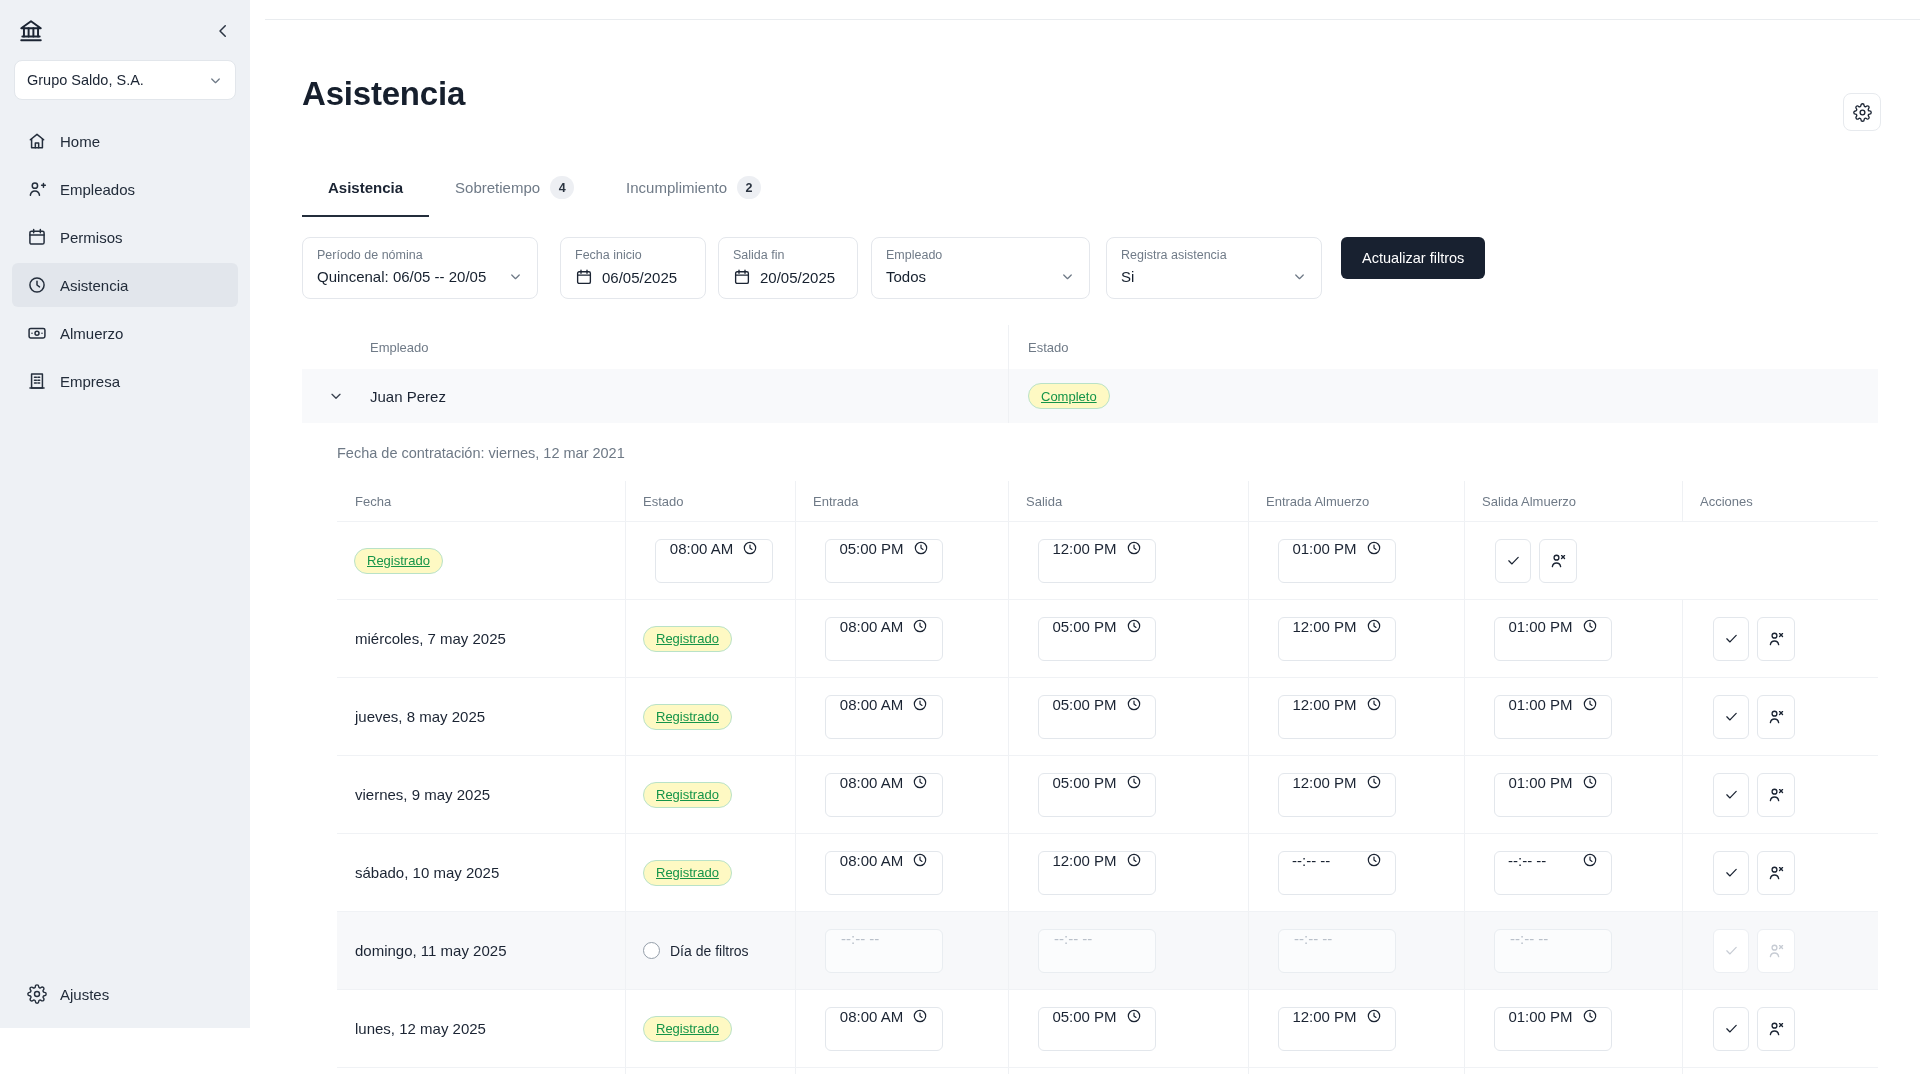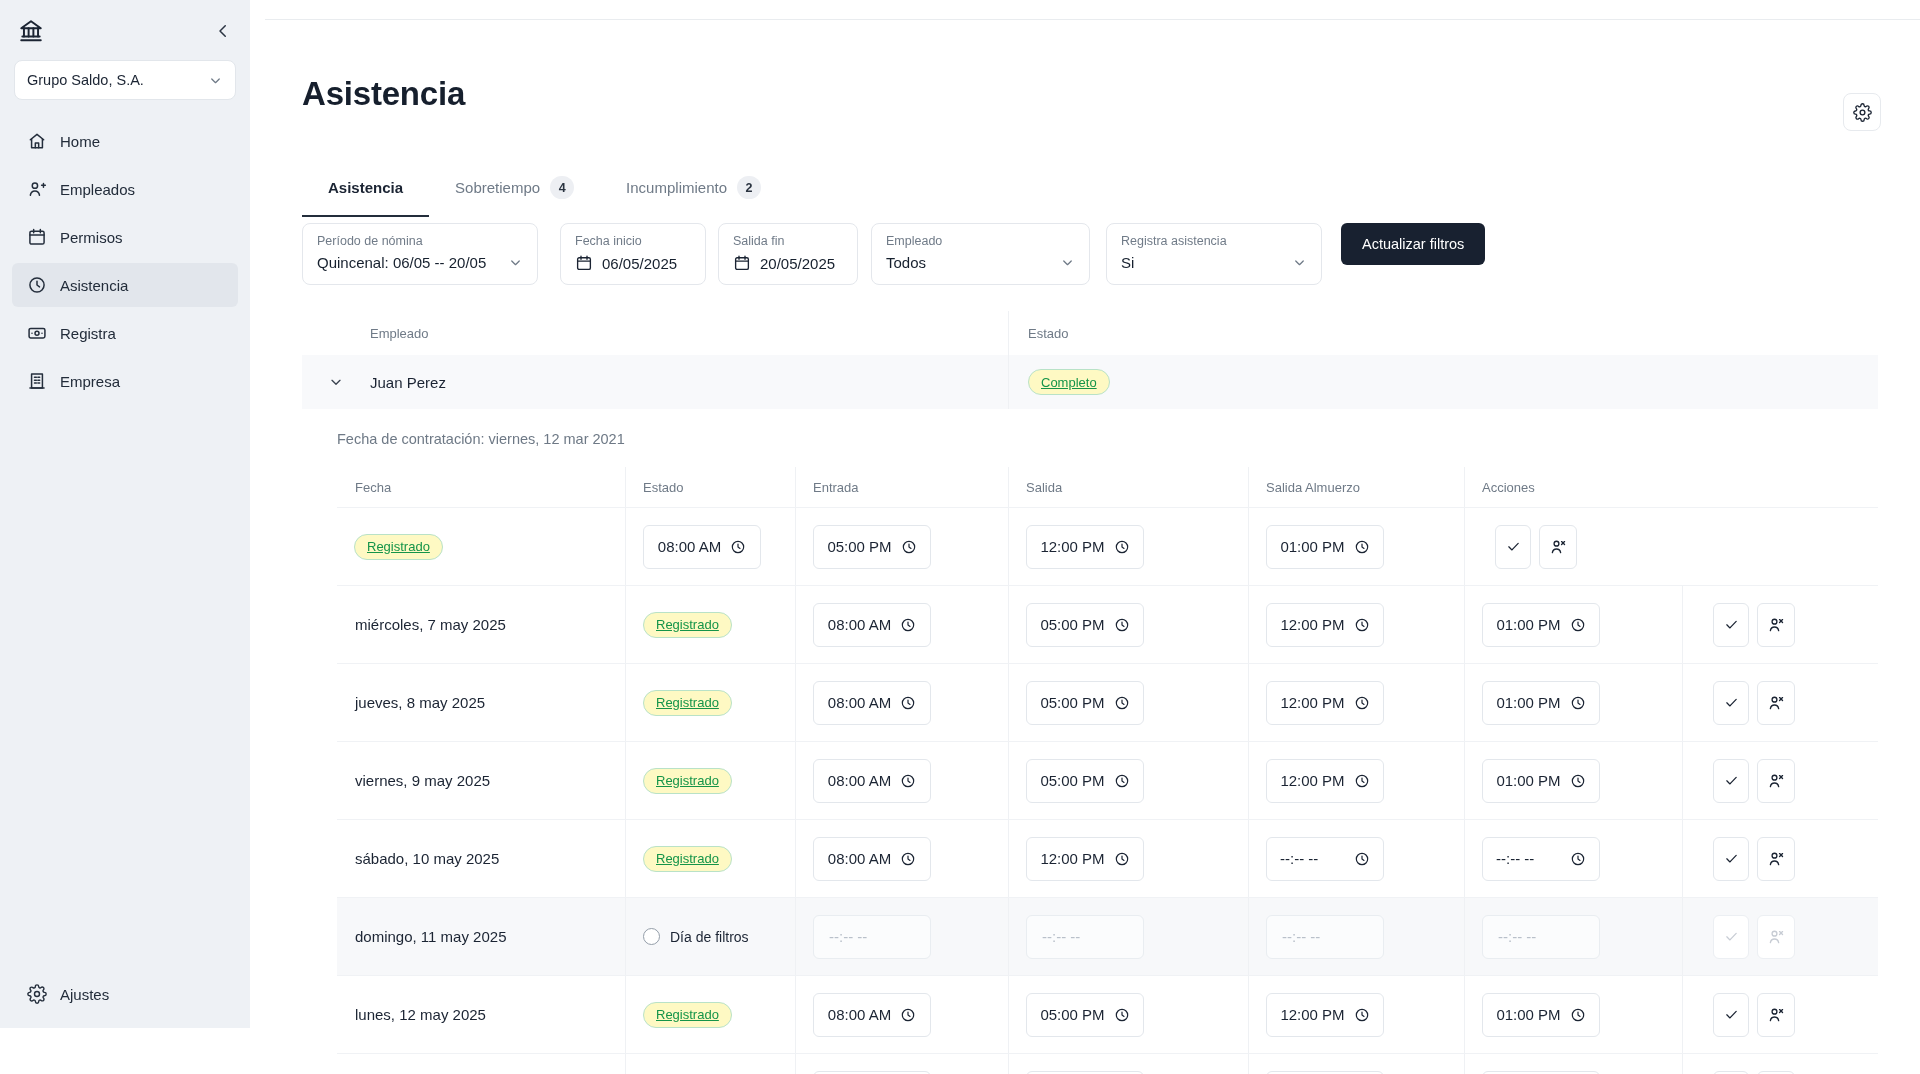--- a/index.html
+++ b/index.html
@@ -34,21 +34,21 @@
   h1.page-title { font-size:33px; font-weight:700; color:#161f2d; margin-top:54px; line-height:40px; letter-spacing:-0.2px; }
   .settings-btn { position:absolute; top:93px; right:39px; width:38px; height:38px; border:1px solid #e7eaee; border-radius:8px; background:#fff; color:#1b2433; display:flex; align-items:center; justify-content:center; cursor:pointer; }
   .settings-btn svg { width:19px; height:19px; }
 
   .tabs { display:flex; margin-top:62px; }
   .tab { display:inline-flex; align-items:center; gap:10px; padding:0 26px 16px 26px; font-size:15px; color:#6f7a87; cursor:pointer; border-bottom:2.5px solid transparent; }
   .tab.active { color:#1b2433; font-weight:700; border-bottom-color:#232d3b; }
   .badge { min-width:24px; height:23px; padding:0 8px; background:#edeff3; border-radius:999px; display:inline-flex; align-items:center; justify-content:center; font-size:12.5px; color:#2a3340; font-weight:600; }
 
   
-  .filters { display:flex; margin-top:6px; align-items:flex-start; }
+  .filters { display:flex; margin-top:20px; align-items:flex-start; }
   .fbox { border:1px solid #e4e7ec; border-radius:8px; height:62px; padding:10px 14px; background:#fff; cursor:pointer; }
   .flabel { font-size:12.5px; color:#707b88; }
   .fvalue { display:flex; align-items:center; justify-content:space-between; margin-top:6px; font-size:15px; color:#16202e; gap:8px; white-space:nowrap; }
   .fvalue.with-ico { justify-content:flex-start; gap:9px; }
   .fvalue .cal { color:#1b2433; }
   .fvalue .cal svg { width:18px; height:18px; }
   .fvalue .chev { color:#6f7a87; }
   .fvalue .chev svg { width:15px; height:15px; }
   .w1 { width:236px; margin-right:22px; }
   .w2 { width:146px; margin-right:12px; }
@@ -75,21 +75,21 @@
   .att-head { height:40px; color:#6f7a87; font-size:13px; }
   .att-head > div { padding-left:17px; height:100%; display:flex; align-items:center; }
   .att-head > div:first-child { padding-left:18px; }
   .att-head > div + div { border-left:1px solid #eff1f4; }
   .att-row { height:78px; border-top:1px solid #f0f2f5; }
   .att-row > .cell { height:100%; display:flex; align-items:center; padding-left:17px; min-width:0; }
   .att-row > .cell + .cell { border-left:1px solid #eff1f4; }
   .cell-date { padding-left:18px !important; font-size:15px; color:#1b2433; }
   .att-row.rest { background:#f7f8fa; }
 
-  .timebox { width:118px; height:44px; border:1px solid #e3e7ec; border-radius:6px; background:#fff; display:flex; align-items:center; justify-content:center; gap:9px; font-size:15px; color:#1b2433; cursor:pointer; }
+  .timebox { width:118px; height:44px; border:1px solid #e3e7ec; border-radius:6px; background:#fff; display:flex; align-items:flex-start; justify-content:center; gap:9px; font-size:15px; color:#1b2433; cursor:pointer;margin-left:12px; }
   .timebox .icon { color:#1b2433; }
   .timebox .icon svg { width:16px; height:16px; }
   .timebox.empty { justify-content:space-between; padding:0 13px; }
   .timebox.disabled { border-color:#e9edf1; background:#fbfcfd; color:#b9c0ca; cursor:default; justify-content:flex-start; padding-left:15px; }
 
   .rest-wrap { display:flex; align-items:center; }
   .rest-circle { width:17px; height:17px; border:1.5px solid #949ea9; border-radius:50%; margin-right:10px; flex:none; background:#fff; cursor:pointer; }
   .rest-label { font-size:14px; color:#1b2433; white-space:nowrap; }
 
   .cell-actions { padding-left:30px !important; gap:8px; }
@@ -168,21 +168,21 @@
     <span class="nav-label">Asistencia</span>
   </div>
         <div class="nav-item">
     <span class="icon">
             <svg viewBox="0 0 24 24" fill="none" stroke="currentColor" stroke-width="1.8" stroke-linecap="round" stroke-linejoin="round">
               <rect x="2.5" y="6.5" width="19" height="11.5" rx="2"></rect>
               <circle cx="12" cy="12.2" r="2.4"></circle>
               <path d="M6 12.2h.01M18 12.2h.01"></path>
             </svg>
           </span>
-    <span class="nav-label">Registra</span>
+    <span class="nav-label">Almuerzo</span>
   </div>
         <div class="nav-item">
     <span class="icon">
             <svg viewBox="0 0 24 24" fill="none" stroke="currentColor" stroke-width="1.8" stroke-linecap="round" stroke-linejoin="round">
               <rect x="5.5" y="3.5" width="13" height="17"></rect>
               <path d="M3.5 20.5h17"></path>
               <path d="M9 7.5h2.2M13 7.5h2.2M9 11h2.2M13 11h2.2M9 14.5h2.2M13 14.5h2.2"></path>
             </svg>
           </span>
     <span class="nav-label">Empresa</span>
@@ -311,20 +311,21 @@
       </div>
 
       <div class="hire-date">Fecha de contratación: viernes, 12 mar 2021</div>
 
       <div class="att-table">
         <div class="att-head">
           <div>Fecha</div>
           <div>Estado</div>
           <div>Entrada</div>
           <div>Salida</div>
+          <div>Entrada Almuerzo</div>
           <div>Salida Almuerzo</div>
           <div>Acciones</div>
         </div>
         <div>
             <div class="att-row registered">
     <div class="cell cell-estado">
                 <span class="pill-green">Registrado</span>
               </div>
     <div class="cell cell-time">
                 <div class="timebox">

